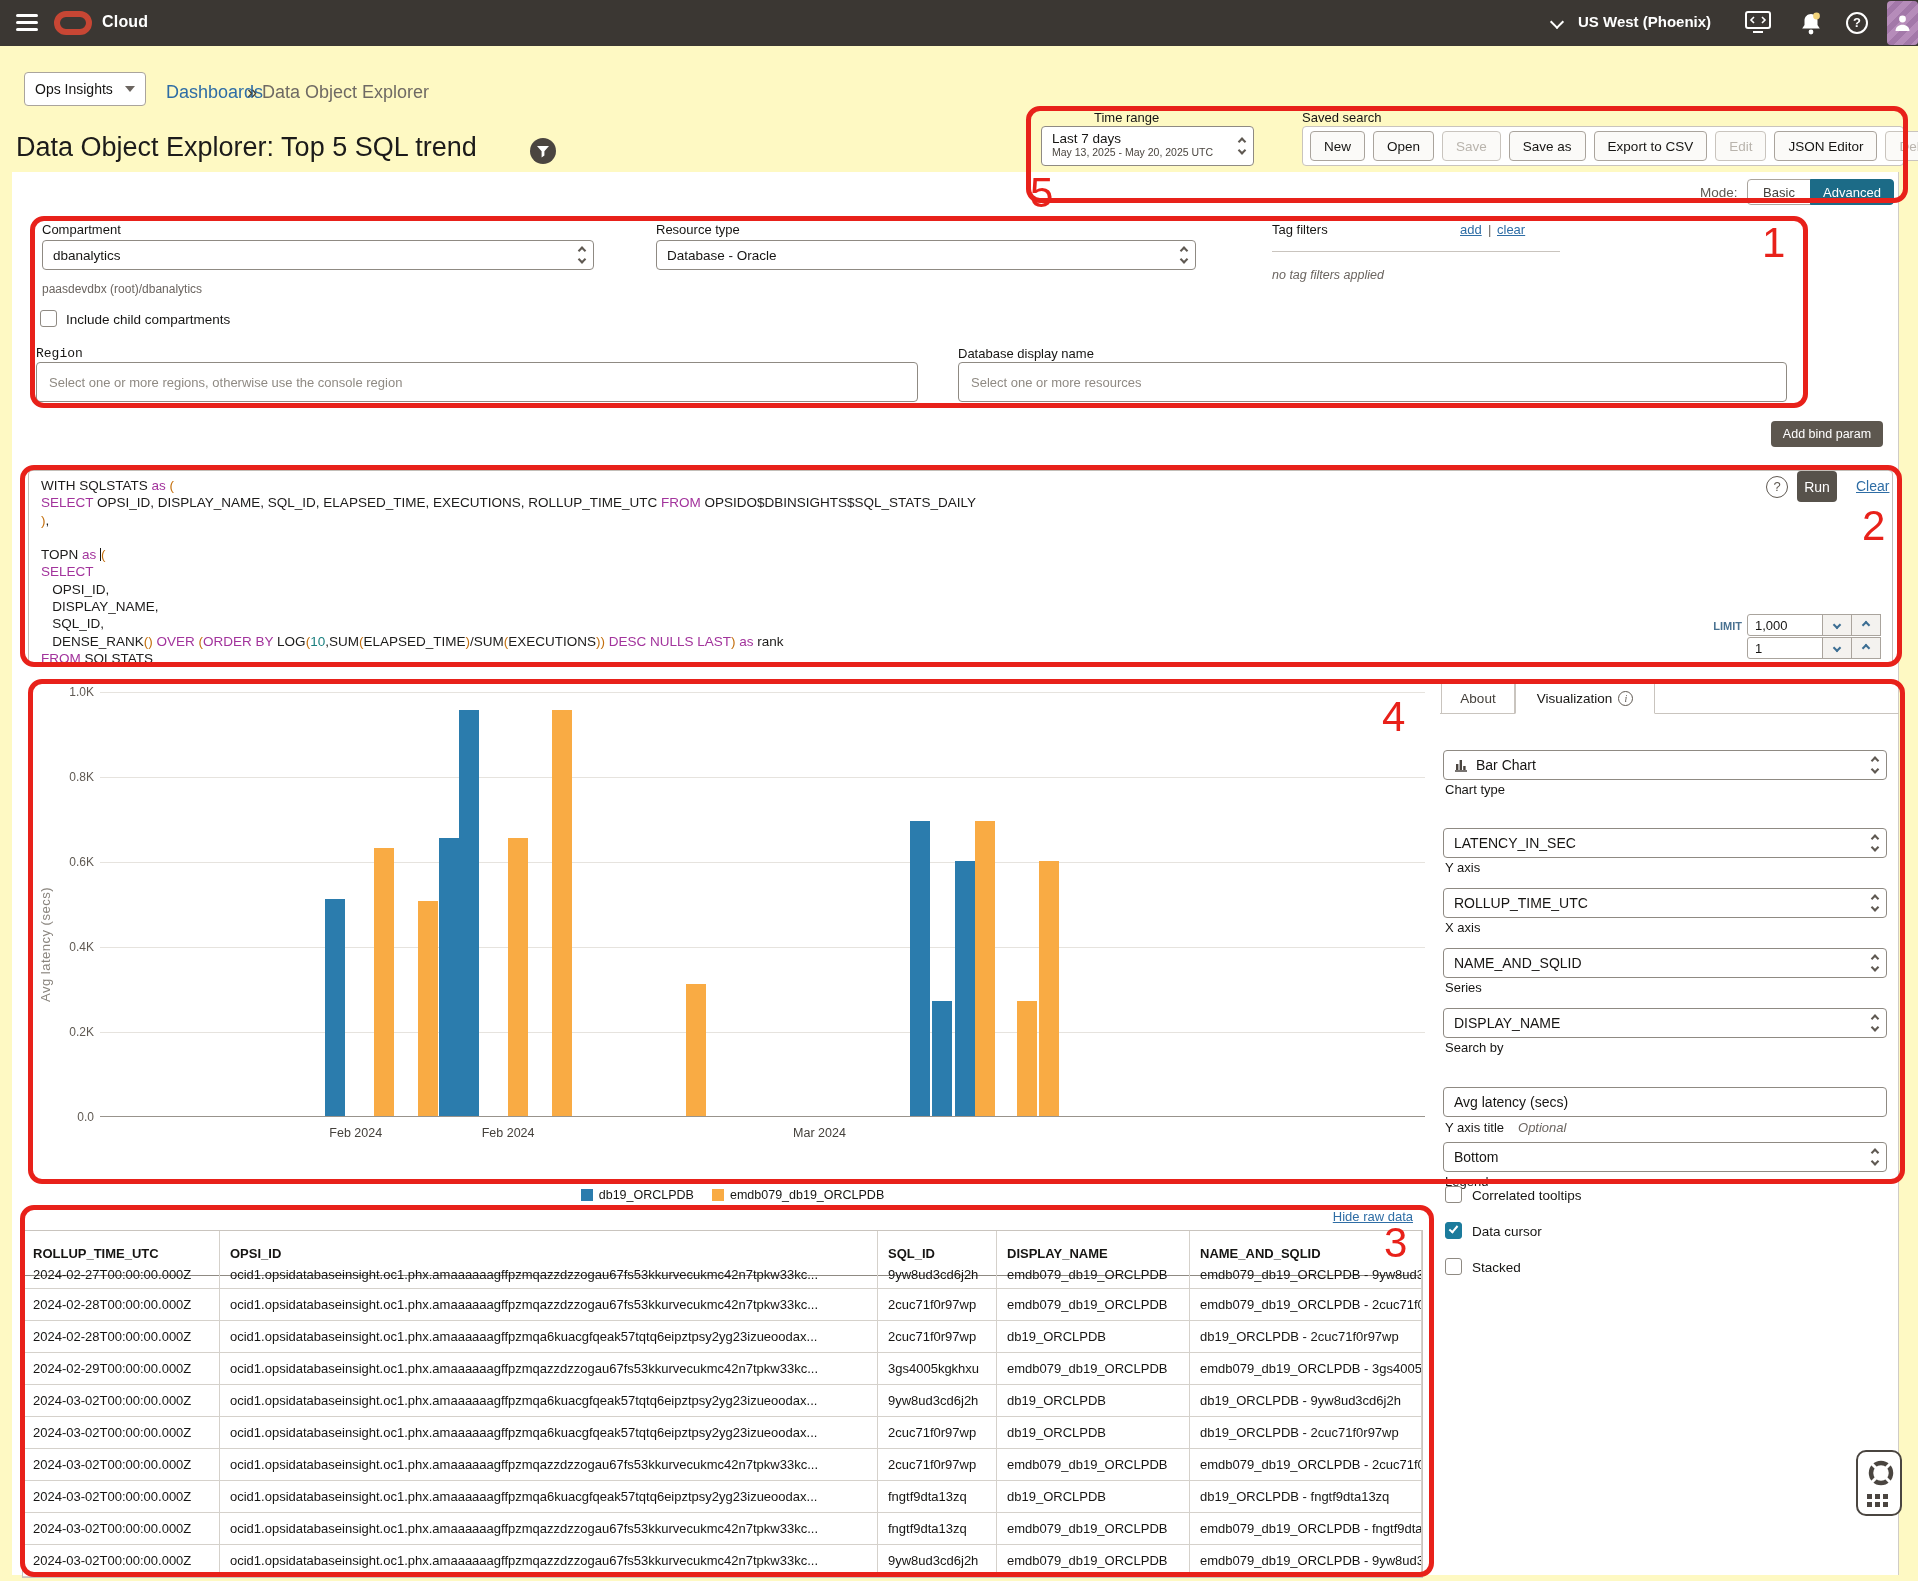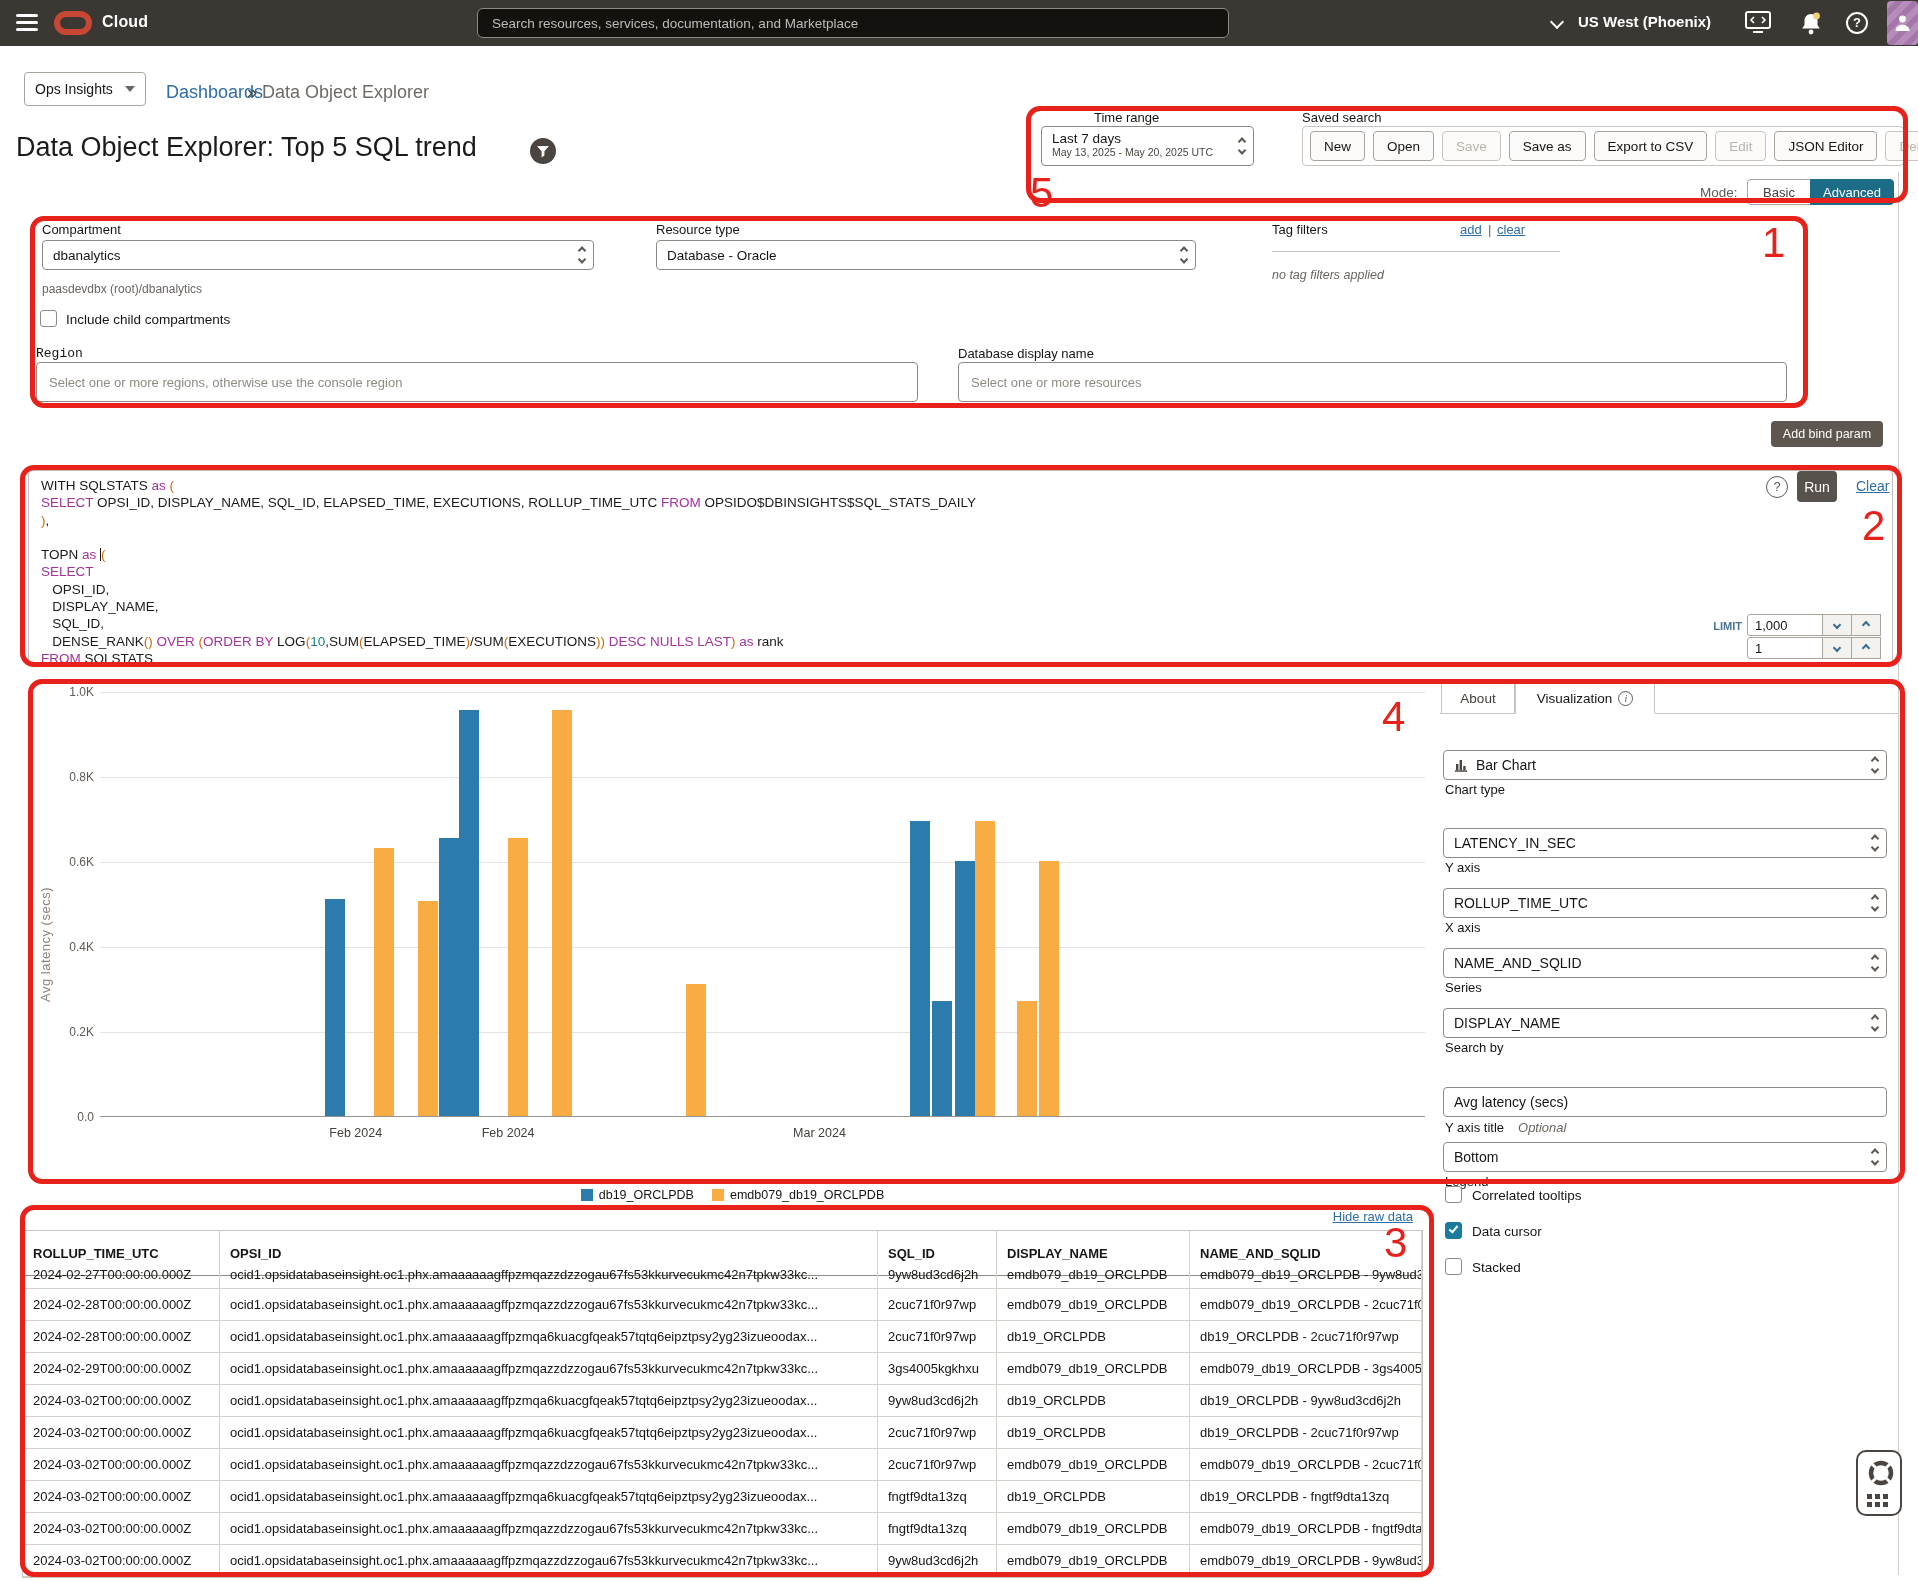--- a/index.html
+++ b/index.html
@@ -1,17 +1,17 @@
 <!DOCTYPE html>
 <html><head>
 <meta charset="utf-8">
 <style>
   html,body{margin:0;padding:0;background:#e8e6e2;}
   *{box-sizing:border-box;}
-  .page{position:relative;width:1918px;height:1581px;background:#ffffff;overflow:hidden;
+  .page{position:relative;width:1918px;height:1581px;background:#fef9c3;overflow:hidden;
         font-family:"Liberation Sans",sans-serif;color:#161513;font-size:13px;}
   
   .topbar{position:absolute;left:0;top:0;width:1918px;height:46px;background:#3b3733;}
   .hamburger{position:absolute;left:16px;top:14px;width:22px;height:18px;cursor:pointer;}
   .hamburger i{display:block;height:3px;background:#fff;border-radius:2px;margin-bottom:4px;}
   .o-logo{position:absolute;left:54px;top:11px;width:38px;height:24px;border:6px solid #c74634;border-radius:13px;}
   .brand{position:absolute;left:102px;top:13px;color:#fff;font-size:16px;font-weight:bold;letter-spacing:.2px;}
   .gsearch{position:absolute;left:477px;top:8px;width:752px;height:30px;background:#14120f;
            border:1px solid #8f8a83;border-radius:6px;color:#d6d2cc;font-size:13.5px;padding:0 14px;
            font-family:"Liberation Sans",sans-serif;}
@@ -135,21 +135,20 @@
 <div class="page">
 
   <div class="topbar">
     <div class="hamburger">
         <i></i>
         <i></i>
         <i></i>
       </div>
     <div class="o-logo"></div>
     <div class="brand">Cloud</div>
-    <input class="gsearch" readonly="" placeholder="Search resources, services, documentation, and Marketplace" style="">
     <div class="tb-chev"></div>
     <div class="tb-region">US West (Phoenix)</div>
     <div class="tb-ic" style="left:1745px;">
       <svg width="26" height="24" viewBox="0 0 26 24">
           <rect x="1" y="1" width="24" height="16" rx="2" fill="none" stroke="#fff" stroke-width="2"></rect>
           <path d="M9 6l-3 3 3 3M17 6l3 3-3 3" fill="none" stroke="#fff" stroke-width="1.6"></path>
           <path d="M8 21h10" stroke="#fff" stroke-width="2"></path>
         </svg>
     </div>
     <div class="tb-ic" style="left:1799px;">

